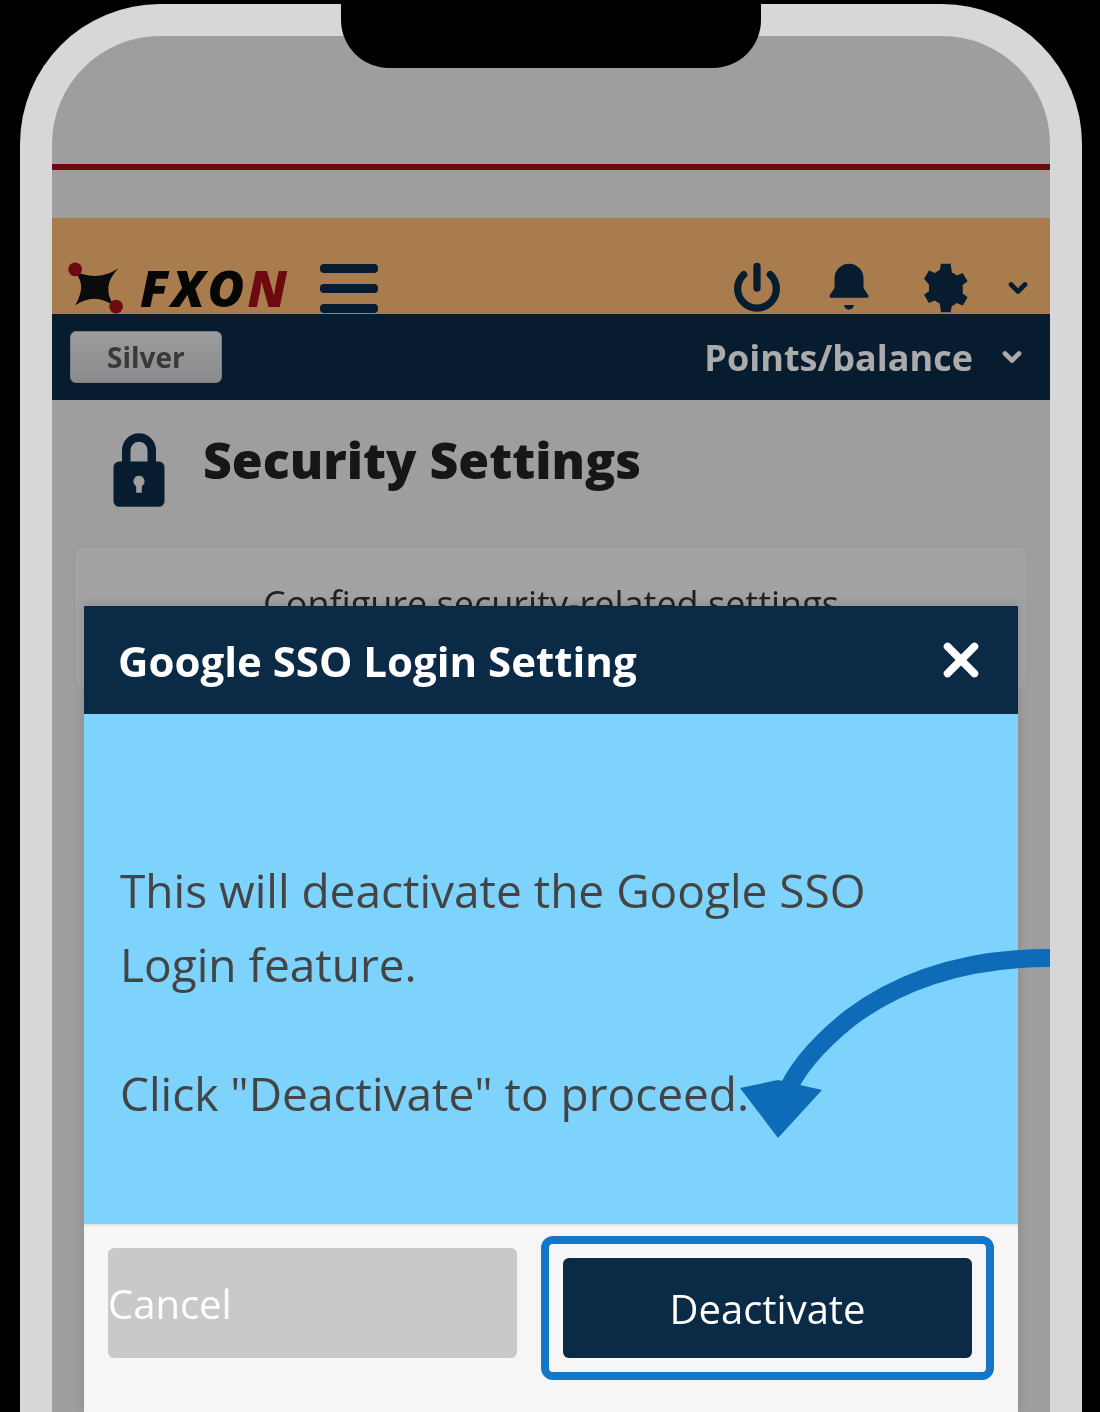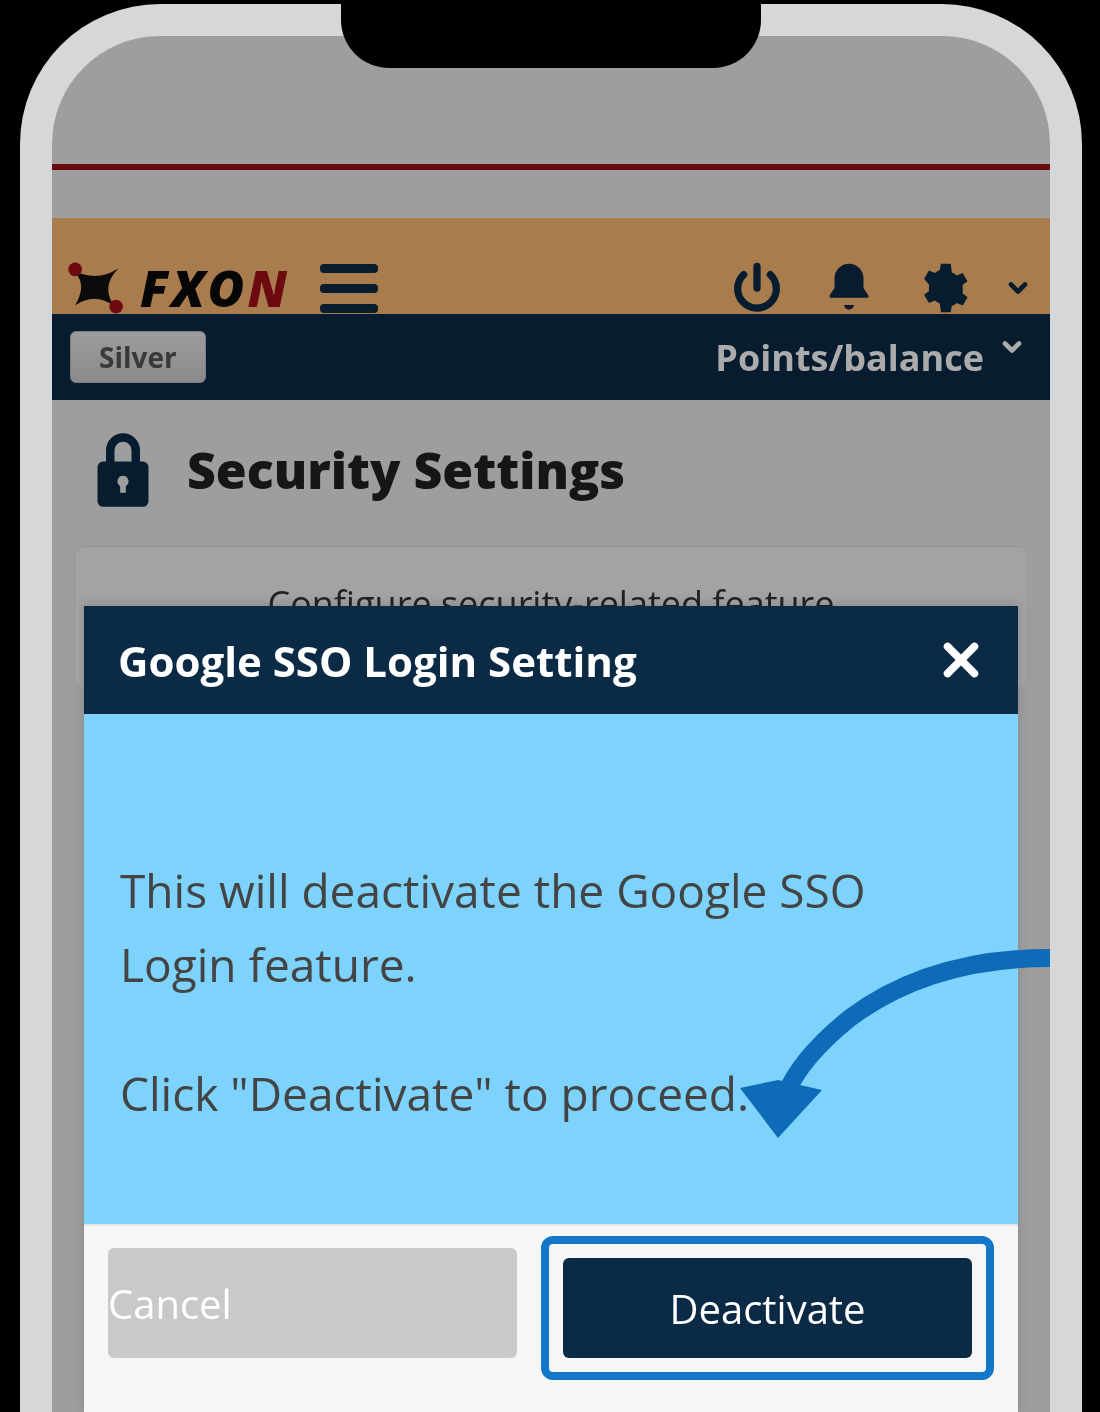--- a/index.html
+++ b/index.html
@@ -81,29 +81,29 @@
     background: #0b2a46;
     display: flex; align-items: center;
     padding: 0 24px 0 18px;
     color: #fff;
   }
   .tier-badge {
     background: linear-gradient(#e9e9eb,#cfcfd2);
     color: #555; font-weight: 700; font-size: 28px;
     border: 1px solid #bdbdc0;
     border-radius: 6px;
-    padding: 6px 28px;
-  }
-  .points-right { margin-left: auto; display: flex; align-items: flex-start; gap: 14px; font-size: 36px; font-weight: 700; cursor: pointer; }
+    padding: 6px 36px;
+  }
+  .points-right { margin-left: auto; display: flex; align-items: center; gap: 25px; font-size: 36px; font-weight: 700; cursor: pointer; }
   .chev-down-sm { width: 28px; height: 28px; }
 
   
   .page-title {
-    position: absolute; left: 0; right: 0; top: 390px;
-    display: flex; align-items: center;
+    position: absolute; left: 16px; right: 0; top: 390px;
+    display: flex; 
     padding: 0 37px; gap: 30px;
   }
   .lock-icon { width: 68px; height: 88px; color: #0b2a46; }
   .page-title h1 { font-size: 50px; font-weight: 800; color: #222; }
 
   .card {
     position: absolute; left: 22px; right: 22px; top: 510px;
     background: #f3f3f4; border: 1px solid #e3e3e5; border-radius: 10px;
     padding: 32px 20px 60px;
     text-align: center;
@@ -225,21 +225,21 @@
     </div>
 
     <div class="page-title">
       <svg class="lock-icon" viewBox="0 0 24 30" fill="currentColor">
         <path d="M6 12V8a6 6 0 1 1 12 0v4h1a2 2 0 0 1 2 2v12a2 2 0 0 1-2 2H5a2 2 0 0 1-2-2V14a2 2 0 0 1 2-2h1zm3 0h6V8a3 3 0 0 0-6 0v4zm3 5a2 2 0 0 0-1 3.7V23h2v-2.3A2 2 0 0 0 12 17z"></path>
       </svg>
       <h1>Security Settings</h1>
     </div>
 
     <div class="card">
-      <span>Configure security-related feature</span>
+      <span>Configure security-related settings</span>
     </div>
 
     <div class="dim"></div>
 
     <div class="modal">
       <div class="modal-head">
         <h2>Google SSO Login Setting</h2>
         <svg class="close-btn" viewBox="0 0 24 24" fill="none" stroke="currentColor" stroke-width="4" stroke-linecap="round">
           <line x1="5" y1="5" x2="19" y2="19"></line>
             <line x1="19" y1="5" x2="5" y2="19"></line>

